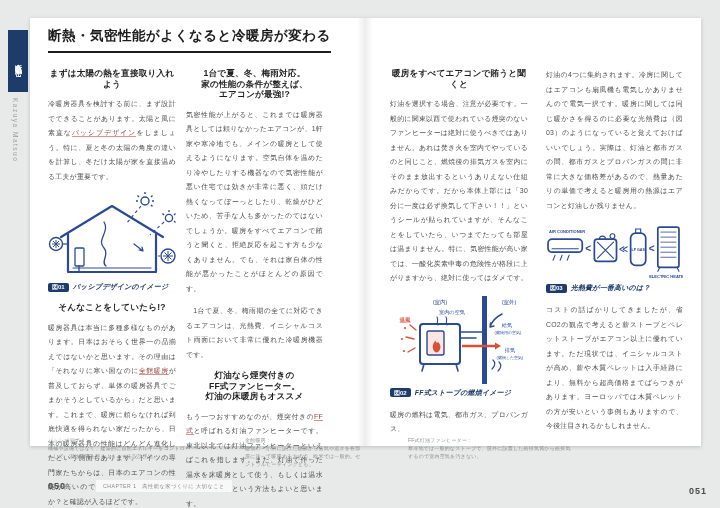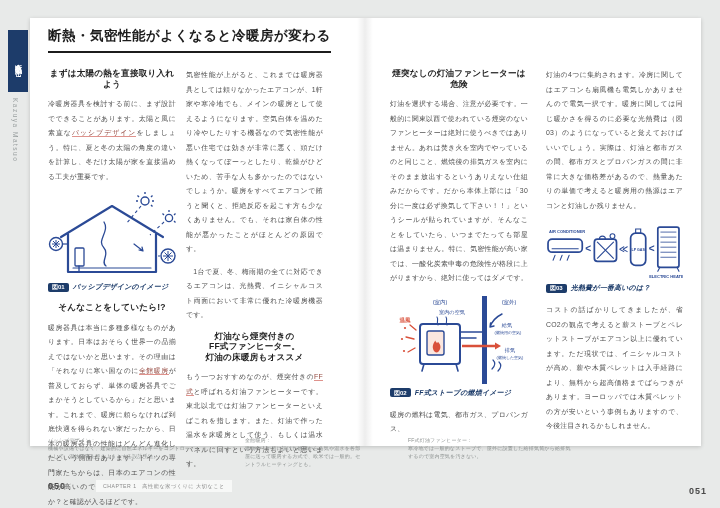--- a/index.html
+++ b/index.html
@@ -147,30 +147,33 @@
       <div class="figcap">
         <span class="figbadge">図01</span>
         <span class="figcap-text">パッシブデザインのイメージ</span>
       </div>
 
       <div class="h">そんなことをしていたら!?</div>
       <p class="body"><span>暖房器具は本当に多種多様なものがあります。日本はおそらく世界一の品揃えではないかと思います。その理由は「それなりに寒い国なのに</span><span class="kw">全館暖房</span><span>が普及しておらず、単体の暖房器具でごまかそうとしているから」だと思います。これまで、暖房に頼らなければ到底快適を得られない家だったから、日本の暖房器具の性能はどんどん進化したという側面もあります。ドイツの専門家たちからは、日本のエアコンの性能が高いので、計算間違いではないか？と確認が入るほどです。</span></p>
     </div>
 
     <div class="col col2">
+      <div class="h">1台で夏、冬、梅雨対応。
+家の性能の条件が整えば、
+エアコンが最強!?</div>
       <p class="body">気密性能が上がると、これまでは暖房器具としては頼りなかったエアコンが、1軒家や寒冷地でも、メインの暖房として使えるようになります。空気自体を温めたり冷やしたりする機器なので気密性能が悪い住宅では効きが非常に悪く、頭だけ熱くなってぼーっとしたり、乾燥がひどいため、苦手な人も多かったのではないでしょうか。暖房をすべてエアコンで賄うと聞くと、拒絶反応を起こす方も少なくありません。でも、それは家自体の性能が悪かったことがほとんどの原因です。</p>
       <p class="body">　1台で夏、冬、梅雨期の全てに対応できるエアコンは、光熱費、イニシャルコスト両面において非常に優れた冷暖房機器です。</p>
       <div class="h">灯油なら煙突付きの
 FF式ファンヒーター。
 灯油の床暖房もオススメ</div>
       <p class="body"><span>もう一つおすすめなのが、煙突付きの</span><span class="kw">FF式</span><span>と呼ばれる灯油ファンヒーターです。東北以北では灯油ファンヒーターといえばこれを指します。また、灯油で作った温水を床暖房として使う、もしくは温水パネルに回すという方法もよいと思います。</span></p>
     </div>
 
     <div class="col col3">
-      <div class="h">煙突なしの灯油ファンヒーターは危険</div>
+      <div class="h">暖房をすべてエアコンで賄うと聞くと</div>
       <p class="body">灯油を選択する場合、注意が必要です。一般的に関東以西で使われている煙突のないファンヒーターは絶対に使うべきではありません。あれは焚き火を室内でやっているのと同じこと、燃焼後の排気ガスを室内にそのまま放出するというありえない仕組みだからです。だから本体上部には「30分に一度は必ず換気して下さい！！」というシールが貼られていますが、そんなことをしていたら、いつまでたっても部屋は温まりません。特に、気密性能が高い家では、一酸化炭素中毒の危険性が格段に上がりますから、絶対に使ってはダメです。</p>
 
       <div class="fig">
         <svg class="fig-svg" viewBox="0 0 138 92" aria-hidden="true">
           <rect x="92" y="2" width="5" height="88" fill="#2b4a96"></rect>
           <text x="50" y="10" font-size="5.5" fill="#2b4a96" text-anchor="middle">(室内)</text>
           <text x="119" y="10" font-size="5.5" fill="#2b4a96" text-anchor="middle">(室外)</text>
           <text x="62" y="20" font-size="5.2" fill="#2b4a96" text-anchor="middle">室内の空気</text>
           <text x="15" y="28" font-size="5.5" fill="#d9503a" text-anchor="middle" font-weight="bold">温風</text>
           <text x="117" y="33" font-size="5.2" fill="#2b4a96" text-anchor="middle">給気</text>

